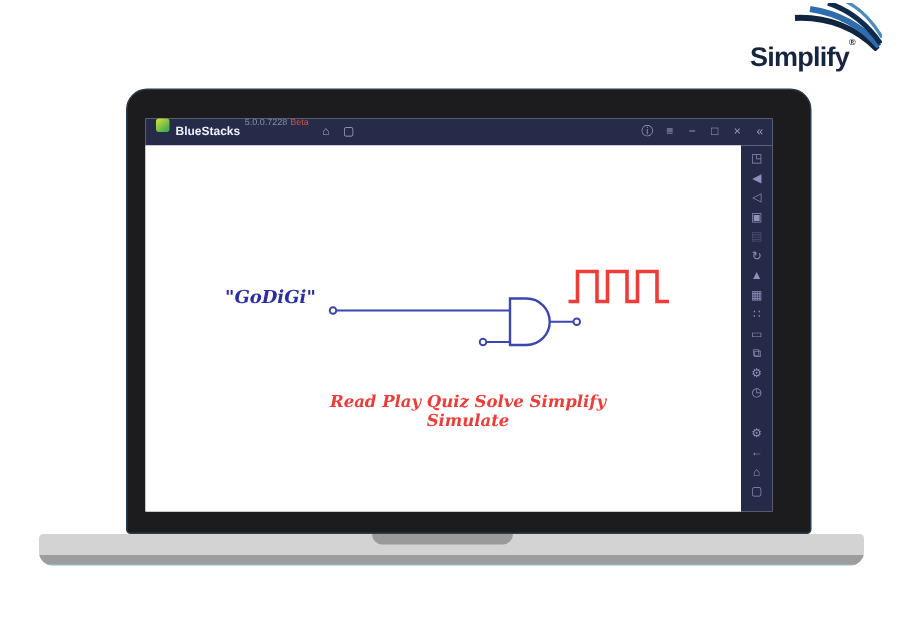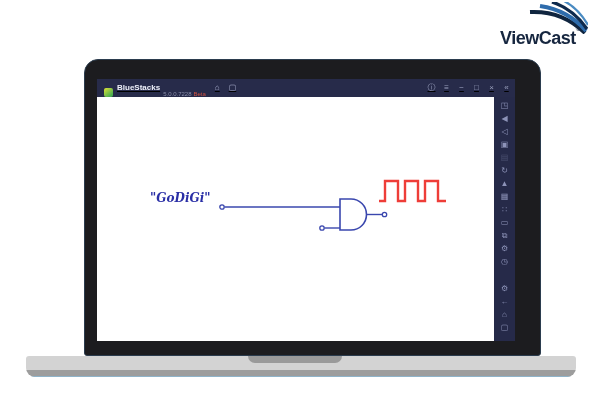--- a/index.html
+++ b/index.html
@@ -19,22 +19,22 @@
     border-radius:3px 3px 9px 9px;overflow:hidden;}
   .base-top{position:absolute;left:0;top:0;width:100%;height:14px;background:#d3d3d3;}
   .base-bottom{position:absolute;left:0;top:14px;width:100%;height:7px;background:#9d9d9d;
     border-bottom:1px solid #8fb3c9;box-sizing:border-box;}
   .base-notch{position:absolute;left:222px;top:0;width:94px;height:7px;background:#9a9a9a;
     border-radius:0 0 10px 10px;}
 
   
   .bs-window{position:absolute;left:97px;top:79px;width:418px;height:262px;display:flex;
     flex-direction:column;background:#fff;}
-  .titlebar{height:18px;background:#272b4a;display:flex;align-items:flex-end;
-    padding:0 4px 0 7px;box-sizing:border-box;flex:0 0 18px;text-decoration:underline;}
+  .titlebar{height:18px;background:#272b4a;display:flex;align-items:flex-start;
+    padding:0 4px 0 7px;box-sizing:border-box;flex:0 0 18px;}
   .bs-logo{width:9px;height:9px;border-radius:2px;
     background:linear-gradient(140deg,#cddc39 10%,#4caf50 80%);margin-right:4px;flex:0 0 9px;}
   .app-name{color:#eef0fa;font-size:8px;font-weight:bold;line-height:18px;}
   .ver{color:#8a8ea9;font-size:6px;margin-left:3px;}
   .beta{color:#cf5240;font-size:6px;margin-left:2px;}
   .tab-ic{color:#a9aecc;font-size:8px;margin-left:9px;line-height:18px;cursor:default;}
   .tb-spacer{flex:1;}
   .ctrl{color:#9aa0bd;font-size:8px;margin-left:6px;line-height:18px;width:9px;
     text-align:center;cursor:default;}
   .bs-body{flex:1;display:flex;min-height:0;}
@@ -59,21 +59,21 @@
 </head>
 <body>
 
 <div class="viewcast">
   <svg width="62" height="32" viewBox="0 0 62 32">
     <path d="M4,10 C26,9 45,17 59,31" stroke="#10253f" stroke-width="4" fill="none"></path>
     <path d="M14,4 C34,7 49,16 60,29" stroke="#2e6cac" stroke-width="4" fill="none"></path>
     <path d="M26,0 C41,5 52,14 61,27" stroke="#0e2a4d" stroke-width="3.4" fill="none"></path>
     <path d="M36,-2 C47,3 55,11 62,23" stroke="#4a8bc2" stroke-width="2.2" fill="none"></path>
   </svg>
-  <div class="brand"><span>ViewCast</span><span class="reg">®</span></div>
+  <div class="brand"><span>Simplify</span><span class="reg">®</span></div>
 </div>
 
 <div class="laptop-screen"></div>
 <div class="laptop-base">
   <div class="base-top"></div>
   <div class="base-bottom"></div>
   <div class="base-notch"></div>
 </div>
 
 <div class="bs-window">
@@ -106,20 +106,21 @@
         <circle cx="107" cy="33" r="2.2" fill="#ffffff" stroke="#3a47ae" stroke-width="1.3"></circle>
         <path d="M125,4 h11 a15.5,15.5 0 0 1 0,31 h-11 z" fill="#ffffff" stroke="#3a47ae" stroke-width="1.6"></path>
         <line x1="151.5" y1="19.5" x2="167" y2="19.5" stroke="#3a47ae" stroke-width="1.4"></line>
         <circle cx="169.5" cy="19.5" r="2.2" fill="#ffffff" stroke="#3a47ae" stroke-width="1.3"></circle>
       </svg>
 
       <svg class="sqwave" width="72" height="26" viewBox="0 0 72 26">
         <path d="M2,23 H8 V3 H21 V23 H28 V3 H41 V23 H48 V3 H61 V23 H69" fill="none" stroke="#ee3d38" stroke-width="2.4"></path>
       </svg>
 
+      <div class="tagline script">Read Play Quiz Solve Simplify Simulate</div>
     </div>
 
     <div class="sidebar">
       <span class="sb-ic">◳</span>
       <span class="sb-ic">◀</span>
       <span class="sb-ic">◁</span>
       <span class="sb-ic">▣</span>
       <span class="sb-ic dim">▤</span>
       <span class="sb-ic">↻</span>
       <span class="sb-ic">▲</span>

